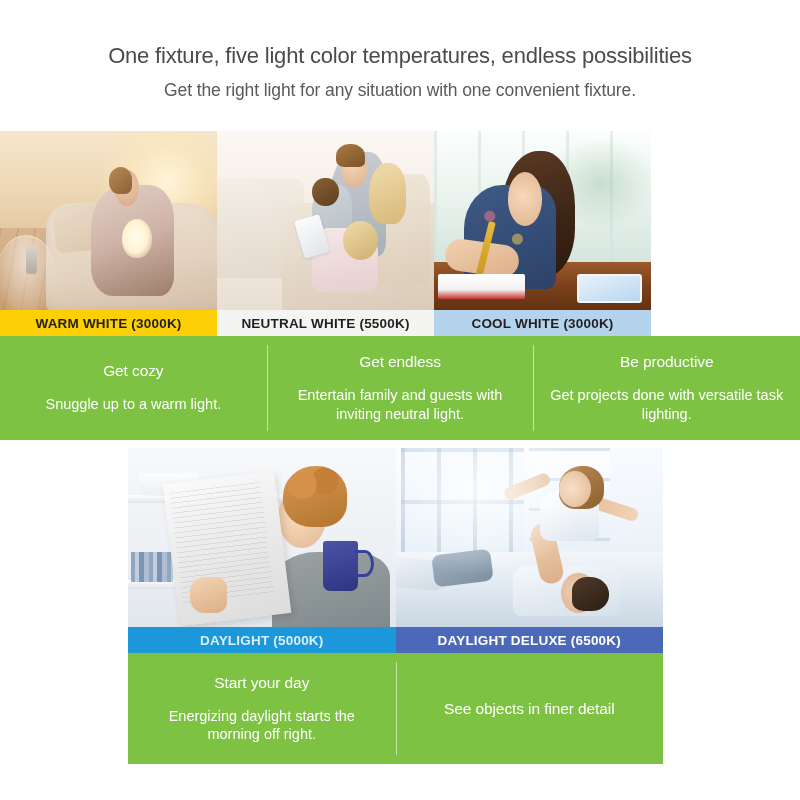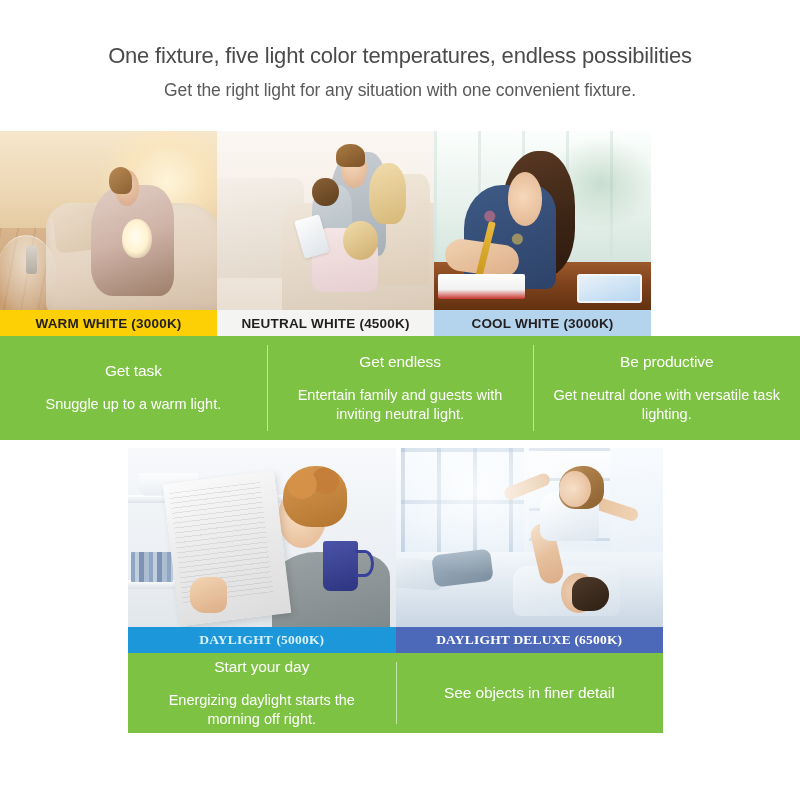--- a/index.html
+++ b/index.html
@@ -48,22 +48,22 @@
   .gcell + .gcell::before {
     content:""; position:absolute; left:0; top:9px; bottom:9px;
     width:1px; background:rgba(255,255,255,0.55);
   }
   .gtitle { font-size:15.5px; font-weight:400; letter-spacing:-0.1px; }
   .gbody { margin-top:15px; font-size:14.5px; line-height:1.26; font-weight:400; }
 
   
   .row-bottom { position:absolute; top:448px; left:128px; width:535px; }
   .cards2 { display:flex; width:535px; }
-  .col2 { width:267.5px; position:relative;font-family:Liberation Serif, serif; }
-  .greenpanel2 { width:535px; height:80px; }
+  .col2 { width:267.5px; position:relative; }
+  .greenpanel2 { width:535px; height:111px; }
 
   
 
   
   .s-warm {
     background:
       radial-gradient(ellipse 150px 110px at 60% 18%, rgba(255,240,205,.95) 0%, rgba(255,225,170,.45) 45%, rgba(255,215,160,0) 72%),
       radial-gradient(ellipse 90px 70px at 14% 26%, rgba(255,248,225,.75) 0%, rgba(255,235,195,0) 70%),
       linear-gradient(175deg,#f3ddc0 0%,#e8cda9 38%,#dbbd99 62%,#c9a craft 63%,#caa888 100%);
     background-color:#ddc0a0;
@@ -420,21 +420,21 @@
             <div class="dadhair"></div>
             <div class="momhair"></div>
             <div class="kid1"></div>
             <div class="kid1hair"></div>
             <div class="kid2"></div>
             <div class="kid2hair"></div>
             <div class="tablet"></div>
           </div>
         </div>
         <div class="labelbar" style="background:#F4F4F2;color:#231F20;">
-          <span>NEUTRAL WHITE (4500K)</span>
+          <span>NEUTRAL WHITE (5500K)</span>
         </div>
       </div>
 
       <div class="col3">
         <div class="photo">
           <div class="scene s-cool">
             <div class="window"></div>
             <div class="greenblur"></div>
             <div class="desk"></div>
             <div class="girlhair"></div>
@@ -448,30 +448,30 @@
         </div>
         <div class="labelbar" style="background:#B4D3EC;color:#231F20;">
           <span>COOL WHITE (3000K)</span>
         </div>
       </div>
 
     </div>
 
     <div class="greenpanel">
       <div class="gcell">
-        <div class="gtitle">Get task</div>
+        <div class="gtitle">Get cozy</div>
         <div class="gbody">Snuggle up to a warm light.</div>
       </div>
       <div class="gcell">
         <div class="gtitle">Get endless</div>
         <div class="gbody">Entertain family and guests with inviting neutral light.</div>
       </div>
       <div class="gcell">
         <div class="gtitle">Be productive</div>
-        <div class="gbody">Get neutral done with versatile task lighting.</div>
+        <div class="gbody">Get projects done with versatile task lighting.</div>
       </div>
     </div>
 
   </div>
 
   <div class="row-bottom">
 
     <div class="cards2">
 
       <div class="col2">

